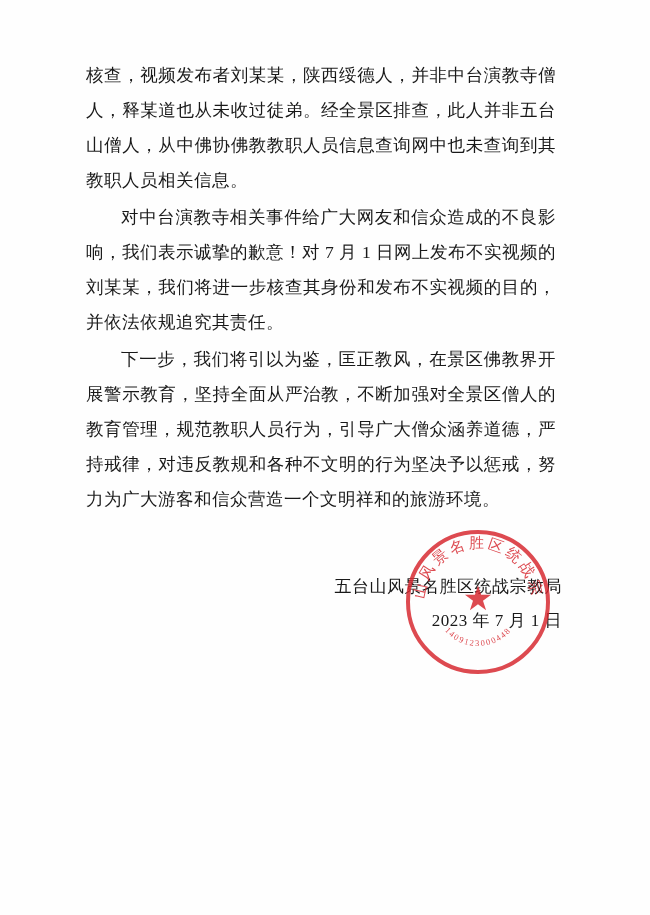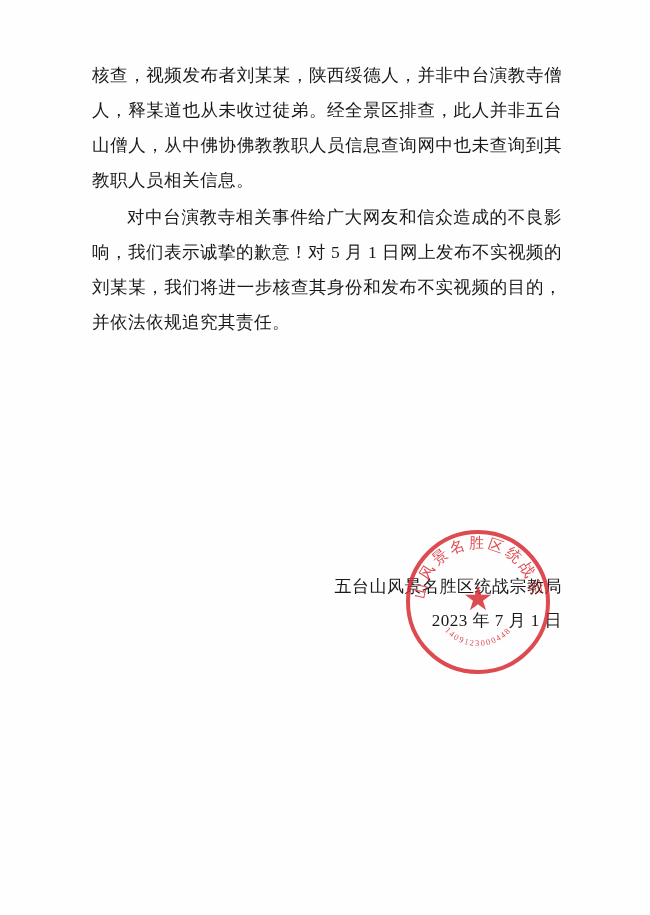--- a/index.html
+++ b/index.html
@@ -16,21 +16,21 @@
   }
   .page {
     position: relative;
     width: 650px;
     height: 915px;
     background: #fefefe;
     box-sizing: border-box;
   }
   .doc-body {
     position: absolute;
-    left: 92px;
+    left: 86px;
     top: 58px;
     width: 470px;
   }
   .para {
     font-size: 17.5px;
     line-height: 35px;
     letter-spacing: 0.5px;
     text-align: justify;
     text-justify: inter-character;
     margin: 0 0 2px 0;
@@ -72,21 +72,22 @@
     font-family: "Liberation Serif", "DejaVu Serif", serif;
   }
 </style>
 </head>
 <body>
 
 <div class="page">
 
   <div class="doc-body">
     <p class="para">核查，视频发布者刘某某，陕西绥德人，并非中台演教寺僧人，释某道也从未收过徒弟。经全景区排查，此人并非五台山僧人，从中佛协佛教教职人员信息查询网中也未查询到其教职人员相关信息。</p>
-    <p class="para indent">对中台演教寺相关事件给广大网友和信众造成的不良影响，我们表示诚挚的歉意！对 5 月 1 日网上发布不实视频的刘某某，我们将进一步核查其身份和发布不实视频的目的，并依法依规追究其责任。</p>
+    <p class="para indent">对中台演教寺相关事件给广大网友和信众造成的不良影响，我们表示诚挚的歉意！对 7 月 1 日网上发布不实视频的刘某某，我们将进一步核查其身份和发布不实视频的目的，并依法依规追究其责任。</p>
+    <p class="para indent">下一步，我们将引以为鉴，匡正教风，在景区佛教界开展警示教育，坚持全面从严治教，不断加强对全景区僧人的教育管理，规范教职人员行为，引导广大僧众涵养道德，严持戒律，对违反教规和各种不文明的行为坚决予以惩戒，努力为广大游客和信众营造一个文明祥和的旅游环境。</p>
   </div>
 
   <div class="signature">
     <div class="sig-line">五台山风景名胜区统战宗教局</div>
     <div class="sig-line">2023 年 7 月 1 日</div>
   </div>
 
   <div class="stamp">
     <svg viewBox="0 0 148 148" xmlns="http://www.w3.org/2000/svg">
       <defs>

